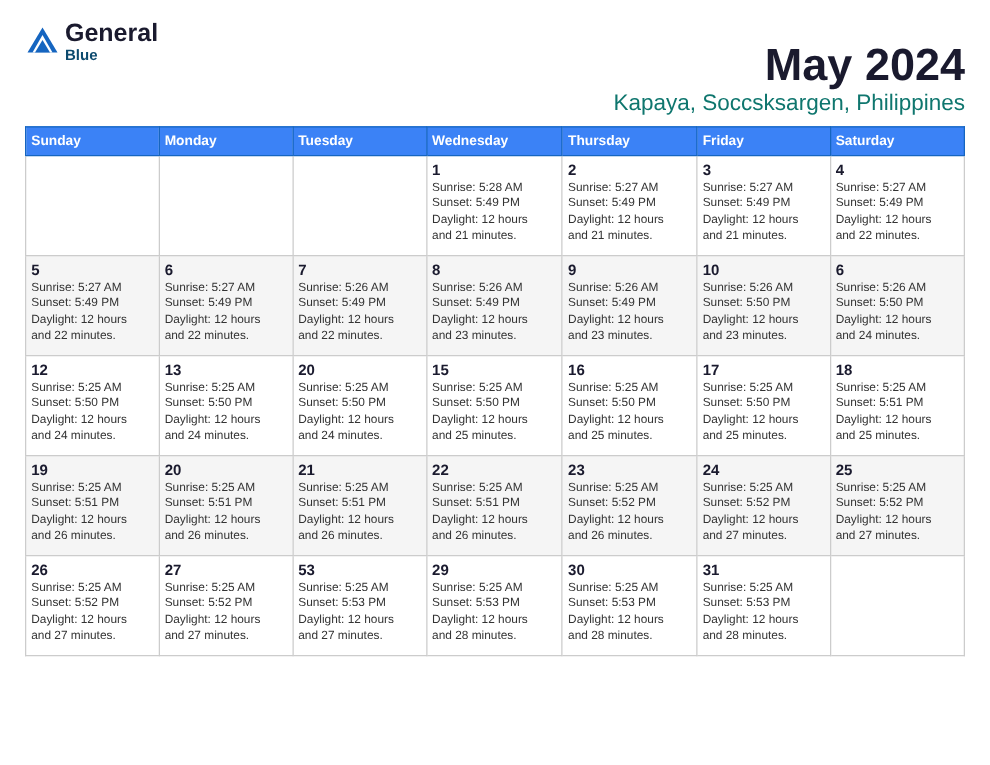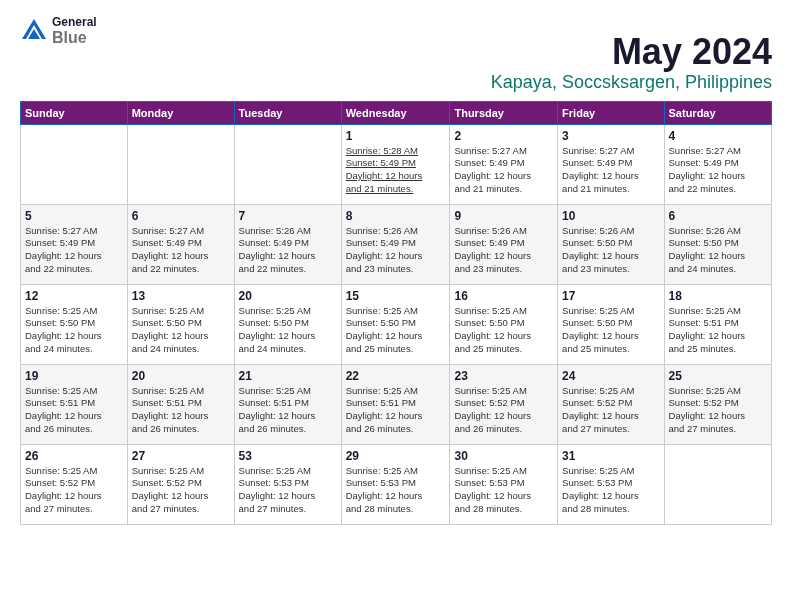--- a/index.html
+++ b/index.html
@@ -25,28 +25,28 @@
       display: flex;
       align-items: center;
       gap: 4px;
     }
     .logo-text {
       display: flex;
       flex-direction: column;
       line-height: 1.1;
     }
     .logo-general {
+      font-size: 20px;
+      font-weight: bold;
+      color: #1a1a2e;
+    }
+    .logo-blue {
       font-size: 12px;
       font-weight: bold;
-      color: #1a1a2e;
-    }
-    .logo-blue {
-      font-size: 16px;
-      font-weight: bold;
-      color: #737373;
+      color: #0c4a6e;
     }
     .logo-icon {
       width: 28px;
       height: 28px;
     }
     .title-block {
       text-align: right;
     }
     .month-title {
       font-size: 36px;
@@ -58,21 +58,21 @@
     .subtitle {
       font-size: 18px;
       color: #0f766e;
     }
     .calendar {
       width: 100%;
       border-collapse: collapse;
       font-size: 10px;
     }
     .calendar thead th {
-      background-color: #701a75;
+      background-color: #3b82f6;
       color: #fff;
       padding: 5px 4px;
       text-align: left;
       font-size: 11px;
       font-weight: bold;
       border: 1px solid #1565c0;
     }
     .calendar tbody td {
       border: 1px solid #ccc;
       vertical-align: top;
@@ -133,21 +133,21 @@
           <th>Saturday</th>
         </tr>
     </thead>
     <tbody>
     <tr>
           <td class="empty-cell"></td>
           <td class="empty-cell"></td>
           <td class="empty-cell"></td>
           <td>
             <div class="day-number">1</div>
-            <div class="day-info" style="white-space: pre-line; text-decoration: underline;">Sunrise: 5:28 AM
+            <div class="day-info" style="white-space: pre-line;">Sunrise: 5:28 AM
 Sunset: 5:49 PM
 Daylight: 12 hours
 and 21 minutes.</div>
           </td>
           <td>
             <div class="day-number">2</div>
             <div class="day-info" style="white-space: pre-line;">Sunrise: 5:27 AM
 Sunset: 5:49 PM
 Daylight: 12 hours
 and 21 minutes.</div>

